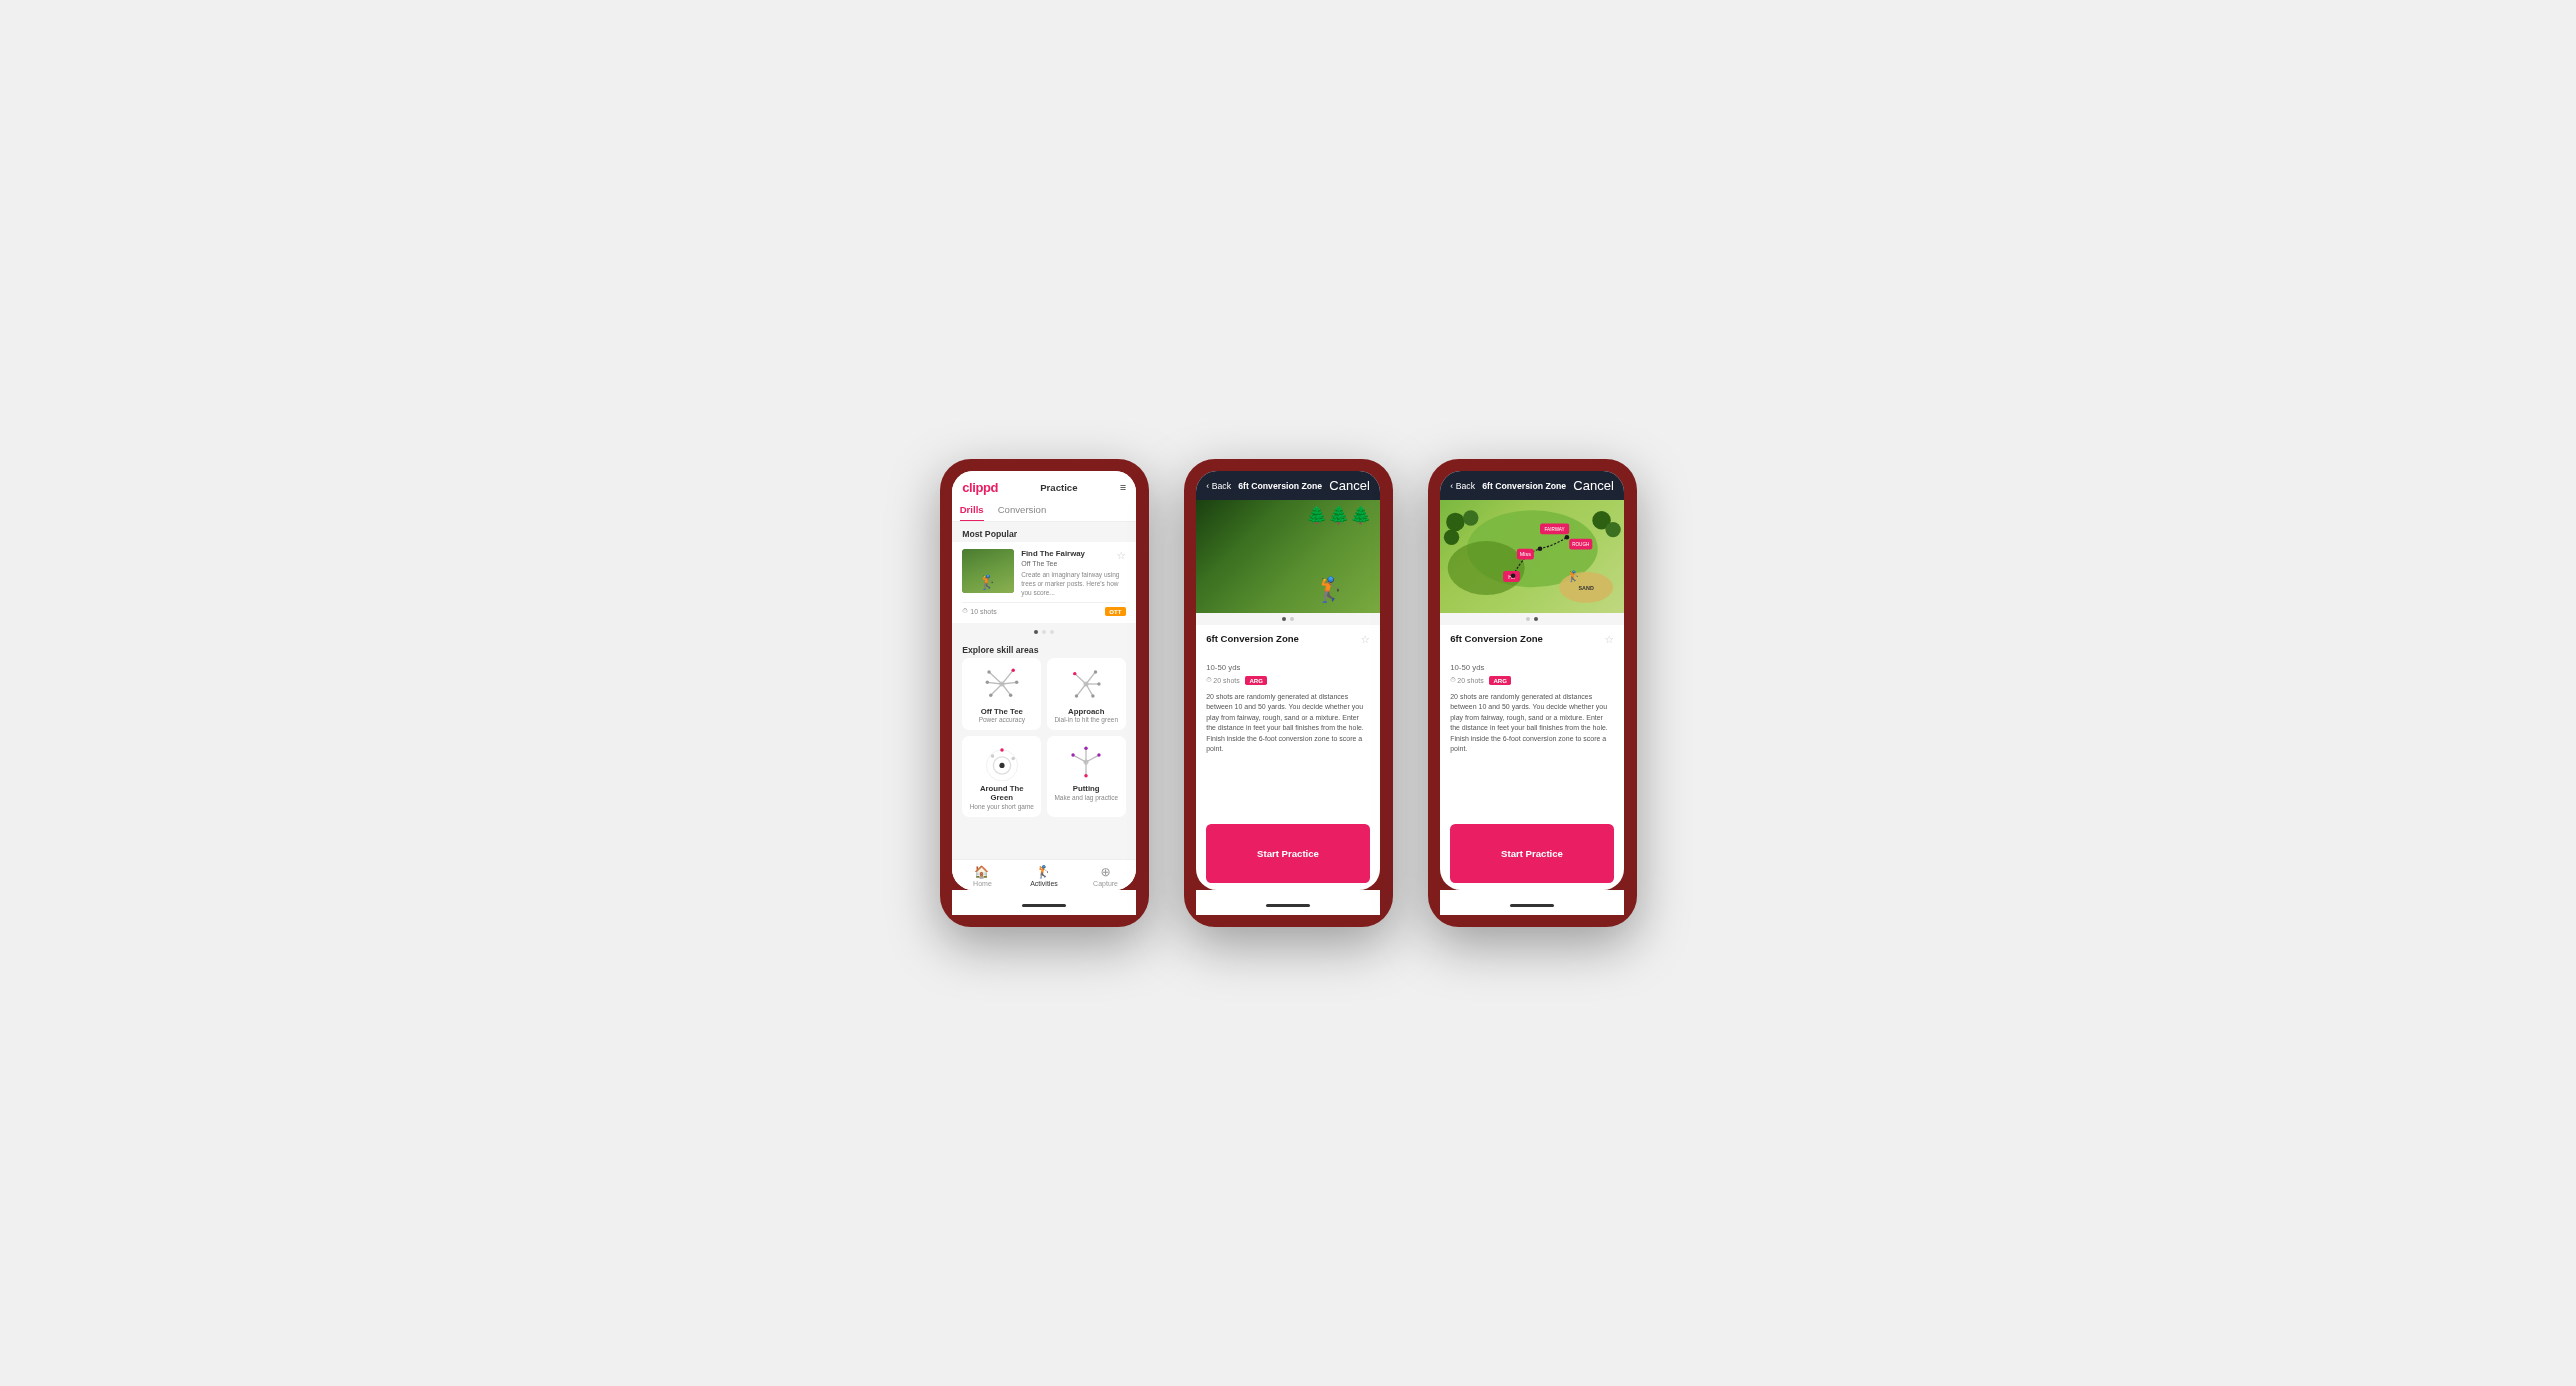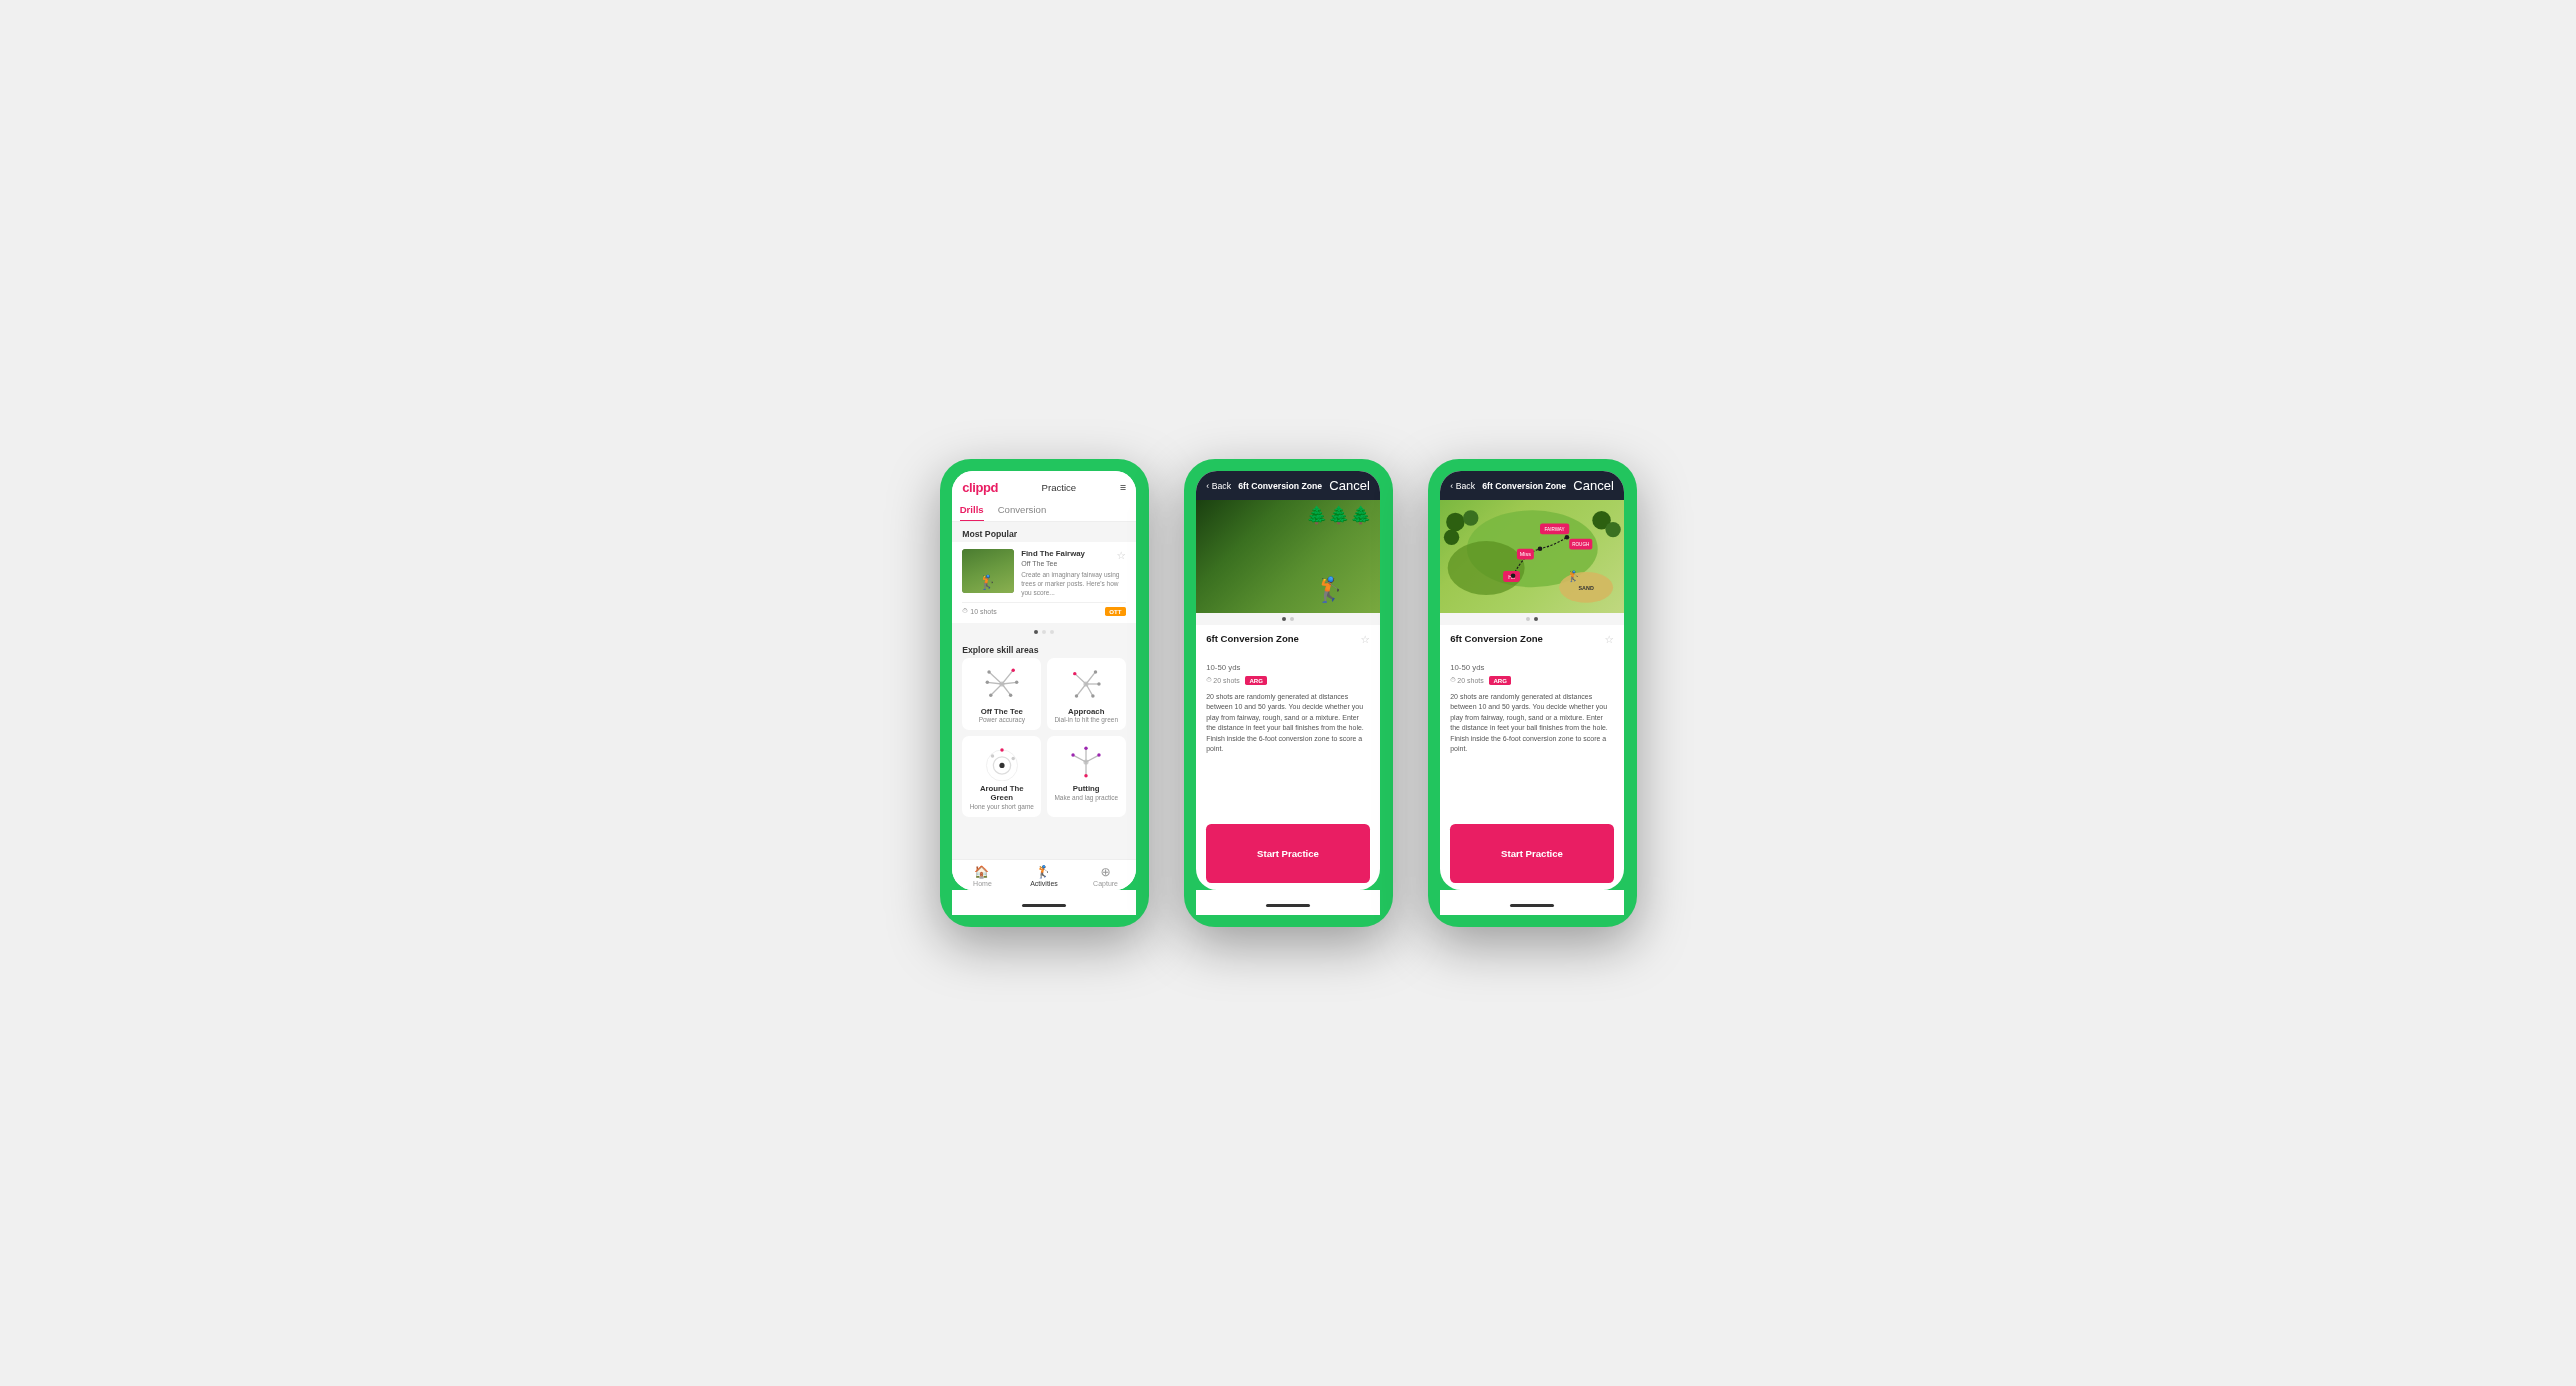--- a/index.html
+++ b/index.html
@@ -10,21 +10,21 @@
       align-items: center;
       min-height: 100vh;
       font-family: -apple-system, BlinkMacSystemFont, 'Segoe UI', sans-serif;
       gap: 35px;
       padding: 35px;
     }
 
     
     .phone {
       width: 209px;
-      background: #22c55e;
+      background: #7f1d1d;
       border-radius: 31px;
       padding: 12.2px;
       box-shadow: 0 17.4px 52px rgba(0,0,0,0.35);
       position: relative;
       flex-shrink: 0;
     }
     .phone-screen {
       background: #fff;
       border-radius: 21px;
       overflow: hidden;
@@ -56,21 +56,21 @@
     }
     .s1-logo {
       font-size: 13px;
       font-weight: 700;
       color: #e91e63;
       letter-spacing: -0.4px;
     }
     .s1-header-title {
       font-size: 9.6px;
       color: #333;
-      font-weight: 400;
+      font-weight: 700;
     }
     .s1-menu-icon {
       font-size: 10.5px;
       color: #333;
       cursor: pointer;
     }
     .s1-tabs {
       display: flex;
       border-bottom: 0.9px solid #eee;
       padding: 0 8px;

